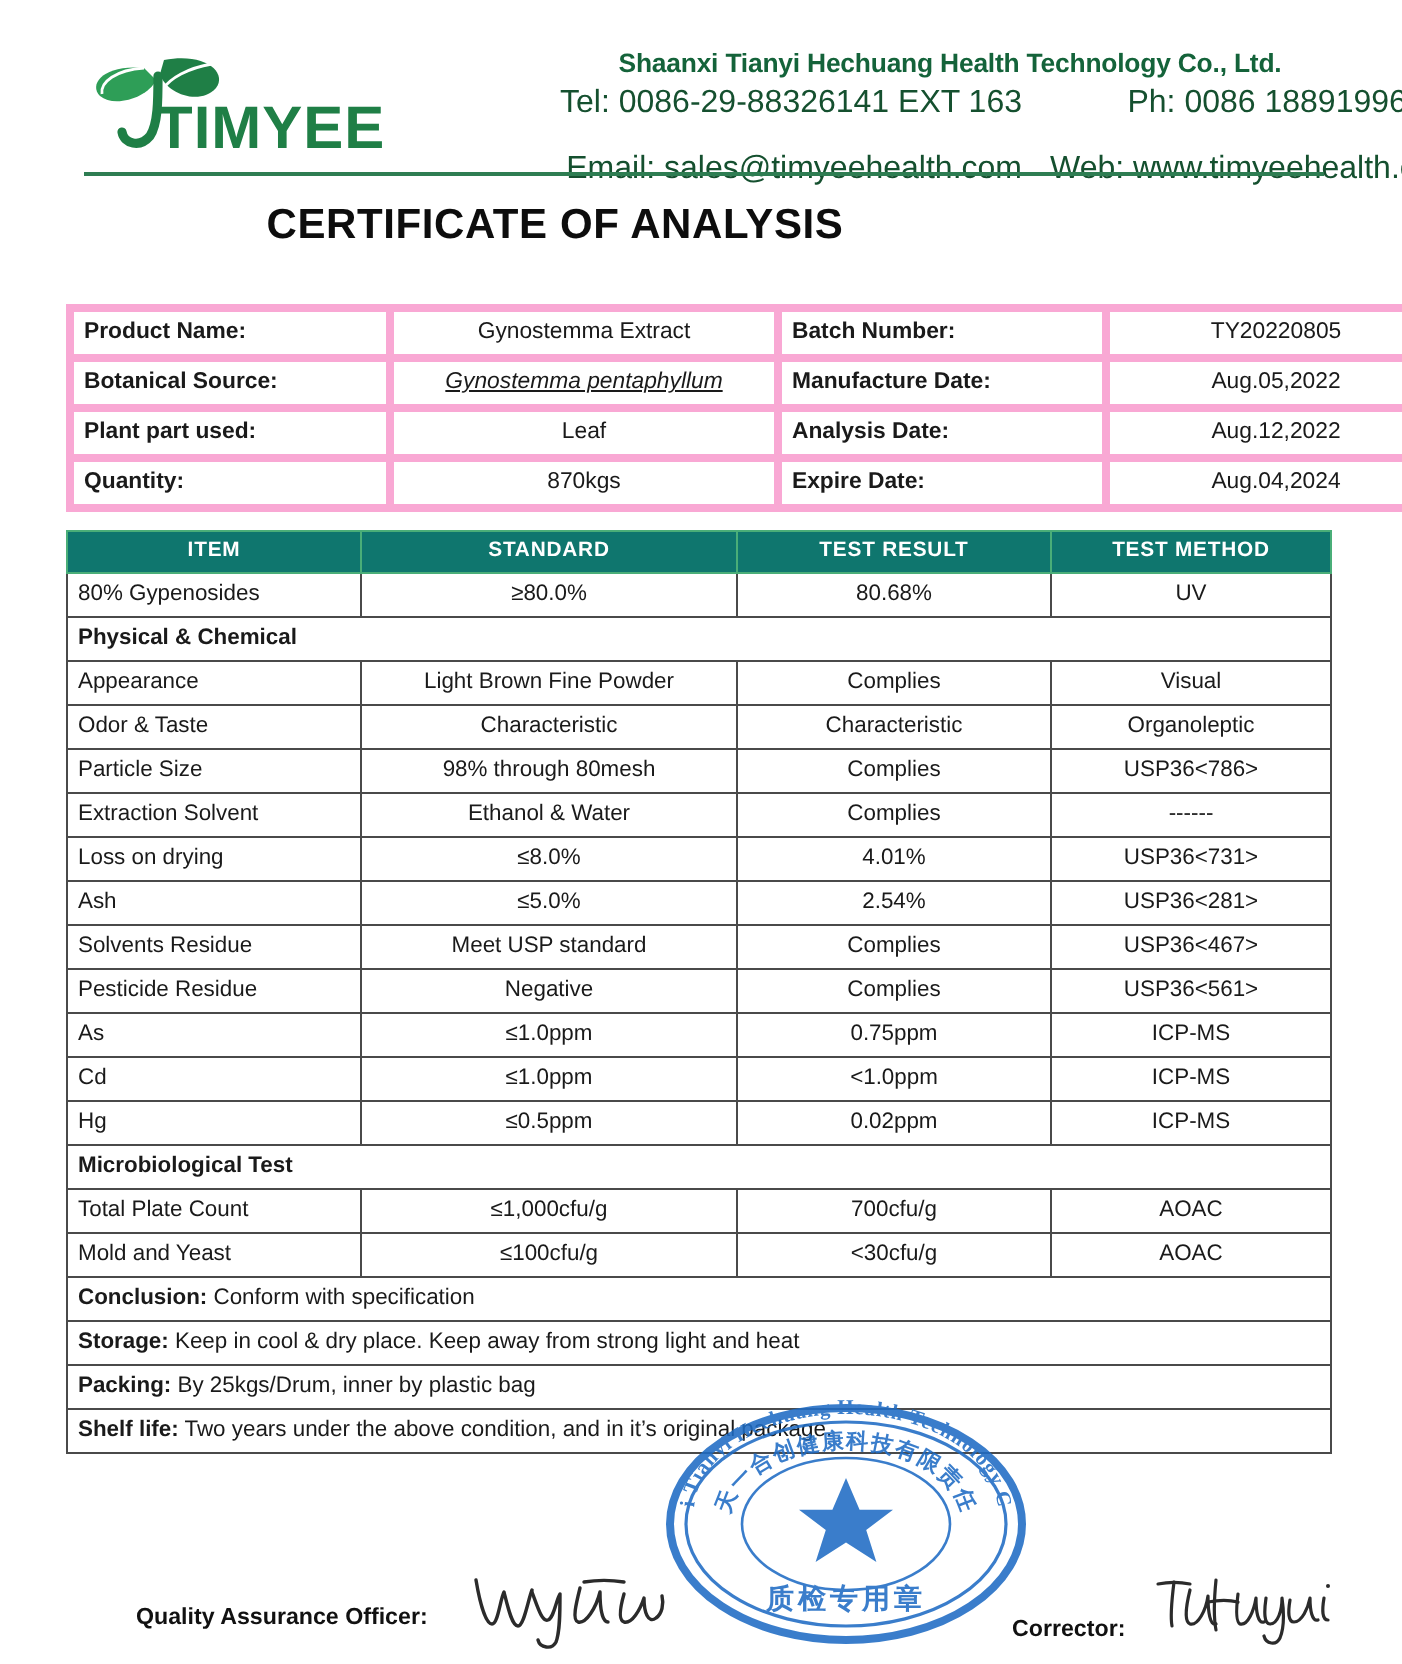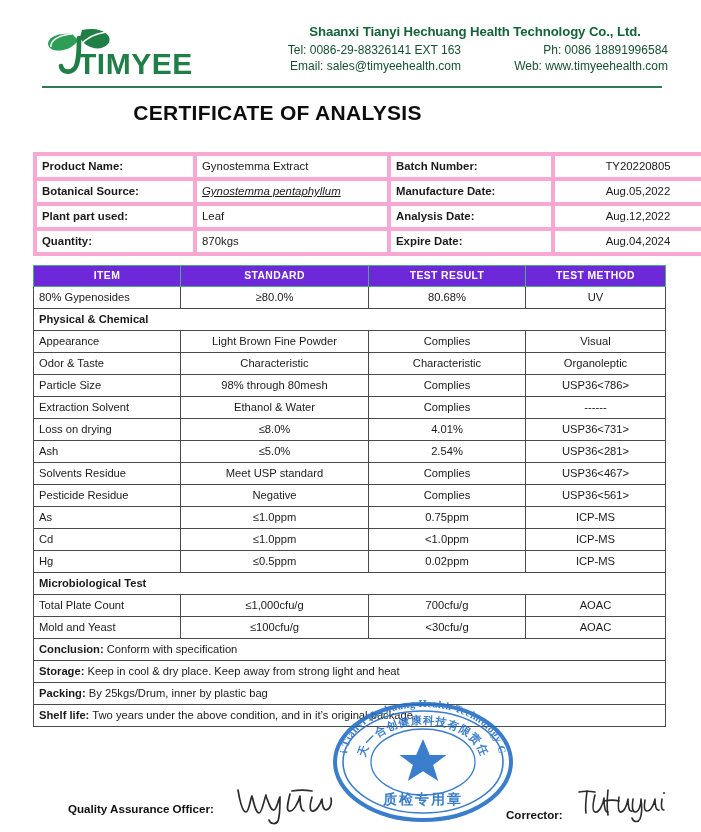--- a/index.html
+++ b/index.html
@@ -41,22 +41,22 @@
     font-size: 13.2px;
     font-weight: bold;
     color: #14633a;
     letter-spacing: -0.1px;
     white-space: nowrap;
   }
   .contact-grid {
     margin-top: 4px;
     display: grid;
     grid-template-columns: 1fr 1fr;
-    row-gap: 2px;
-    font-size: 12px;
+    row-gap: 15px;
+    font-size: 16px;
     color: #15502f;
   }
   .contact-grid div { white-space: nowrap; }
   .c-left  { text-align: right; padding-right: 14px; }
   .c-right { text-align: right; padding-right: 2px; }
 
   .header-rule {
     position: absolute;
     left: 42px; top: 86px;
     width: 620px;
@@ -89,20 +89,21 @@
     border: 4px solid #f9a8d4;
     height: 21px;
     padding: 0 5px;
     line-height: 21px;
   }
   .info-label {
     font-weight: bold;
     width: 146px;
   }
   .info-value {
+    text-align: center;
     width: 180px;
   }
   .info-value.italic { font-style: italic; text-decoration: underline; }
   .info-label2 {
     font-weight: bold;
     width: 150px;
   }
   .info-value2 {
     text-align: center;
     width: 156px;
@@ -117,21 +118,21 @@
     table-layout: fixed;
     font-size: 11.2px;
   }
   .coa-table th, .coa-table td {
     border: 1px solid #4a4a4a;
     height: 21px;
     line-height: 21px;
     padding: 0 5px;
   }
   .coa-table thead th {
-    background: #6d28d9;
+    background: #0f766e;
     color: #ffffff;
     font-size: 10.4px;
     font-weight: bold;
     letter-spacing: 0.4px;
     text-align: center;
     border: 1px solid #4aae78;
     height: 20px;
     line-height: 20px;
   }
   .col-item   { width: 147px; }

